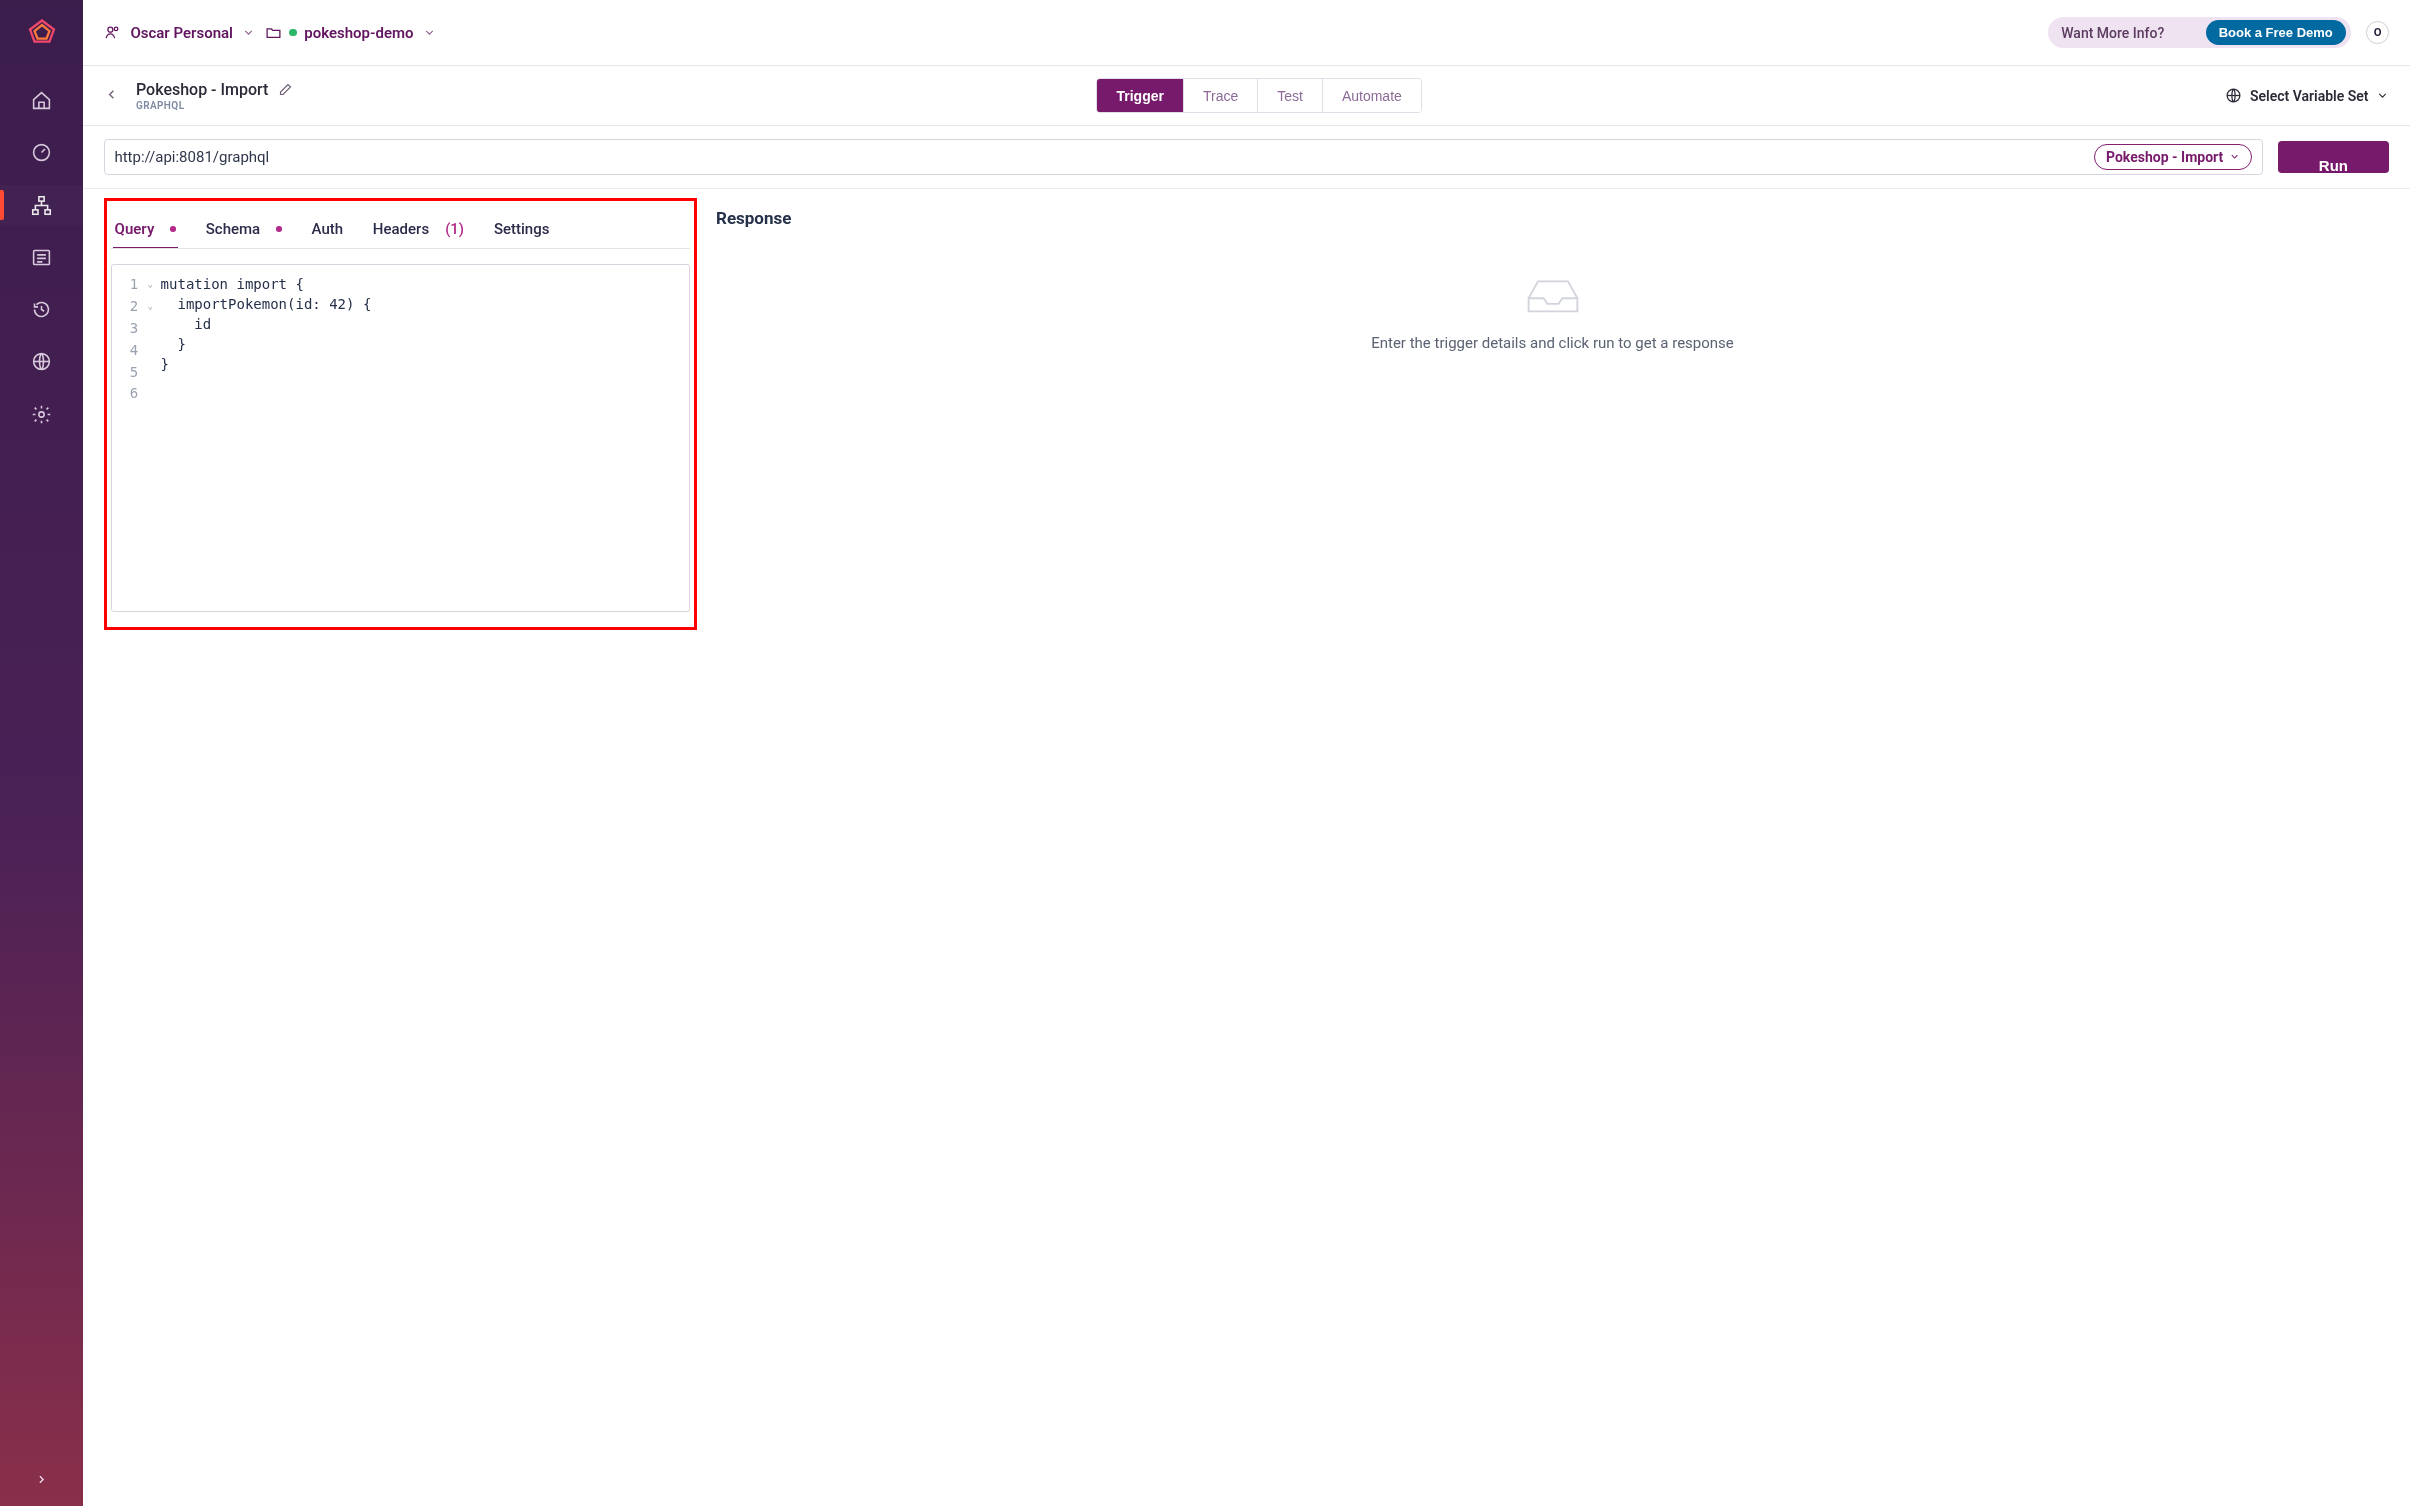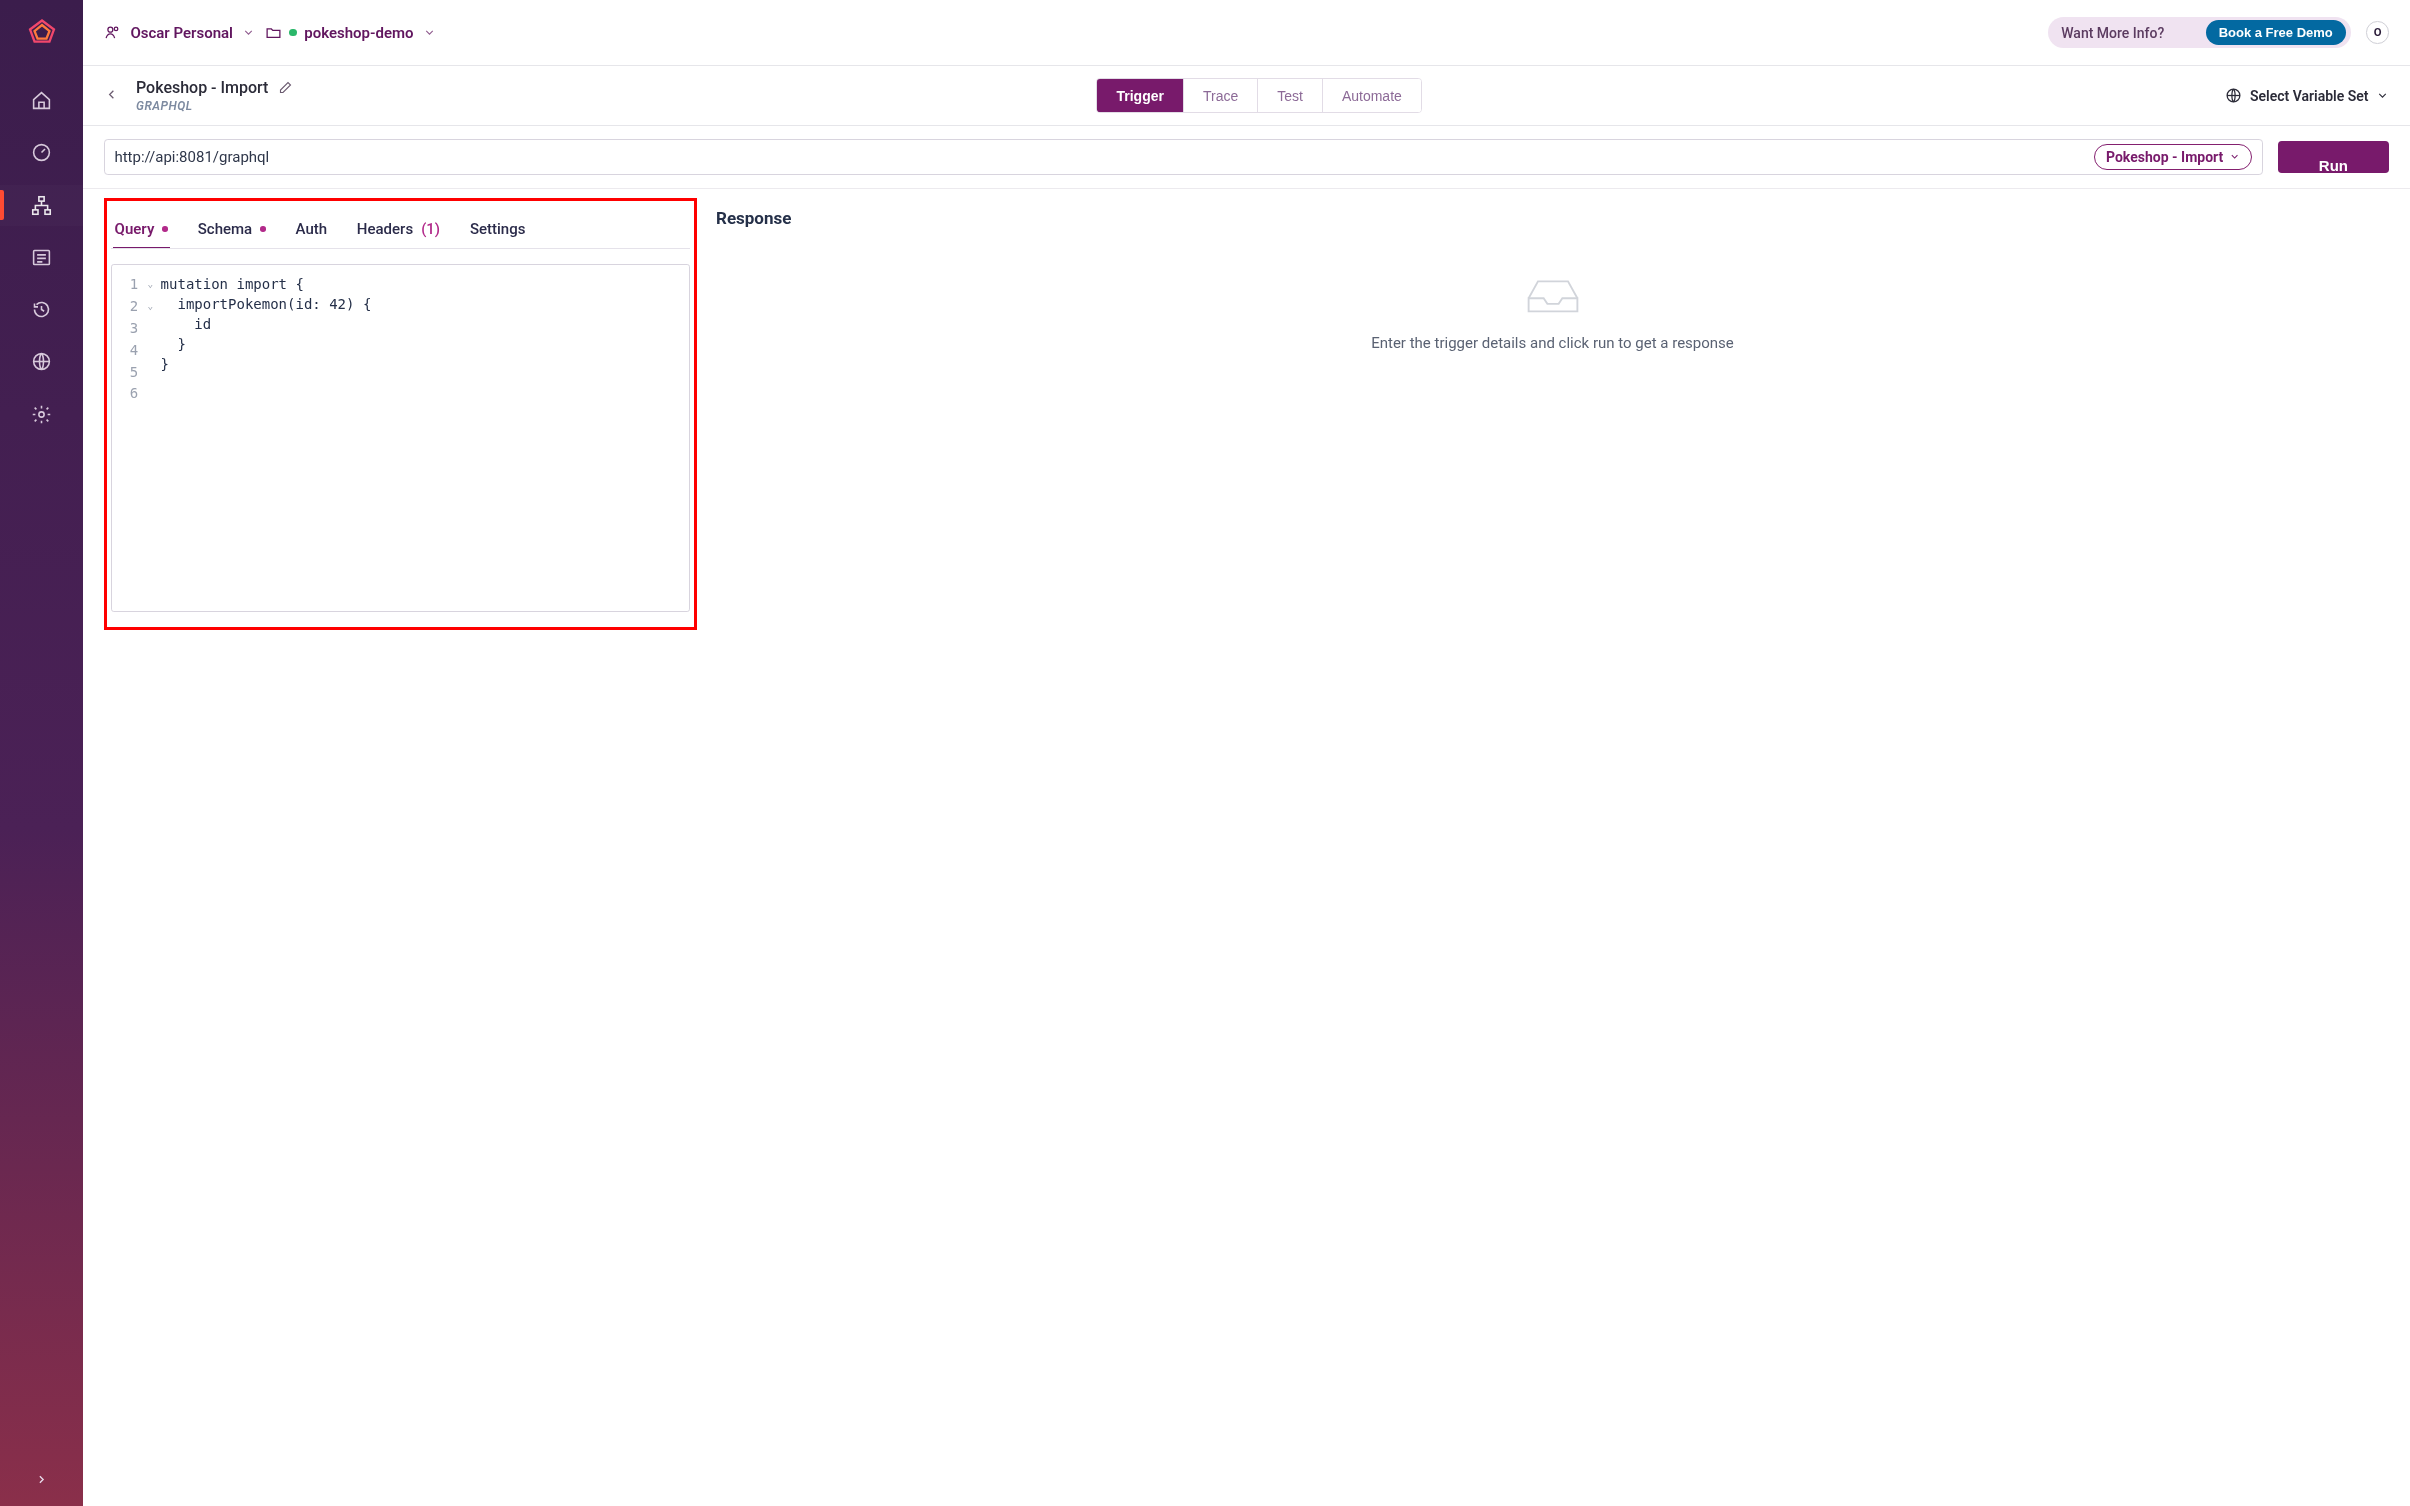--- a/index.html
+++ b/index.html
@@ -77,21 +77,21 @@
     height: 60px;
     display: flex; align-items: center;
     padding: 0 21px;
     border-bottom: 0.9px solid #e6e6ea;
     gap: 17px;
   }
   .back-chev { color: #6b5b70; }
   .test-title { display: flex; flex-direction: column; gap: 1.9px; }
   .test-title .row1 { display: flex; align-items: center; gap: 9.4px; }
   .test-title .name { font-size: 16px; font-weight: 500; color: #2b2b38; }
-  .test-title .sub { font-size: 12px; letter-spacing: .04em; color: #7d8aa0; font-weight: 600; font-style: italic; }
+  .test-title .sub { font-size: 10px; letter-spacing: .04em; color: #7d8aa0; font-weight: 600; }
 
   .tab-seg {
     display: flex; border: 0.9px solid #e2dce6; border-radius: 3.8px; overflow: hidden;
     margin-left: auto; margin-right: auto;
   }
   .seg-btn {
     padding: 8.5px 19px; font-size: 14px; border: none; background: #fff; cursor: pointer;
     color: #8c6a97; font-weight: 500; border-right: 0.9px solid #e2dce6;
   }
   .seg-btn:last-child { border-right: none; }
@@ -128,21 +128,21 @@
     width: 593px; min-width: 593px;
   }
   .highlight-box {
     border: 3.8px solid #ff0000; padding: 3.8px 3.8px 15px 3.8px;
   }
   .editor-tabs {
     display: flex; gap: 26px; padding: 5.6px 1.9px 0 1.9px; border-bottom: 0.9px solid #e5e2ea;
   }
   .ed-tab {
     padding: 9.4px 1.9px; font-size: 15px; color: #2b2b4a; font-weight: 500; cursor: pointer;
-    display: flex; align-items: center; gap: 8px; position: relative;
+    display: flex; align-items: center; gap: 16px; position: relative;
   }
   .ed-tab.active { color: #781a6b; font-weight: 600; }
   .ed-tab.active::after {
     content: ""; position: absolute; left: 0; right: 0; bottom: -0.9px; height: 1.9px; background: #781a6b;
   }
   .dot { width: 5.6px; height: 5.6px; border-radius: 50%; background: #b22a8a; display: inline-block; }
   .count { color: #b22a8a; }
 
   .code-box {
     margin-top: 15px; border: 0.9px solid #d8d4de; border-radius: 2.8px;

